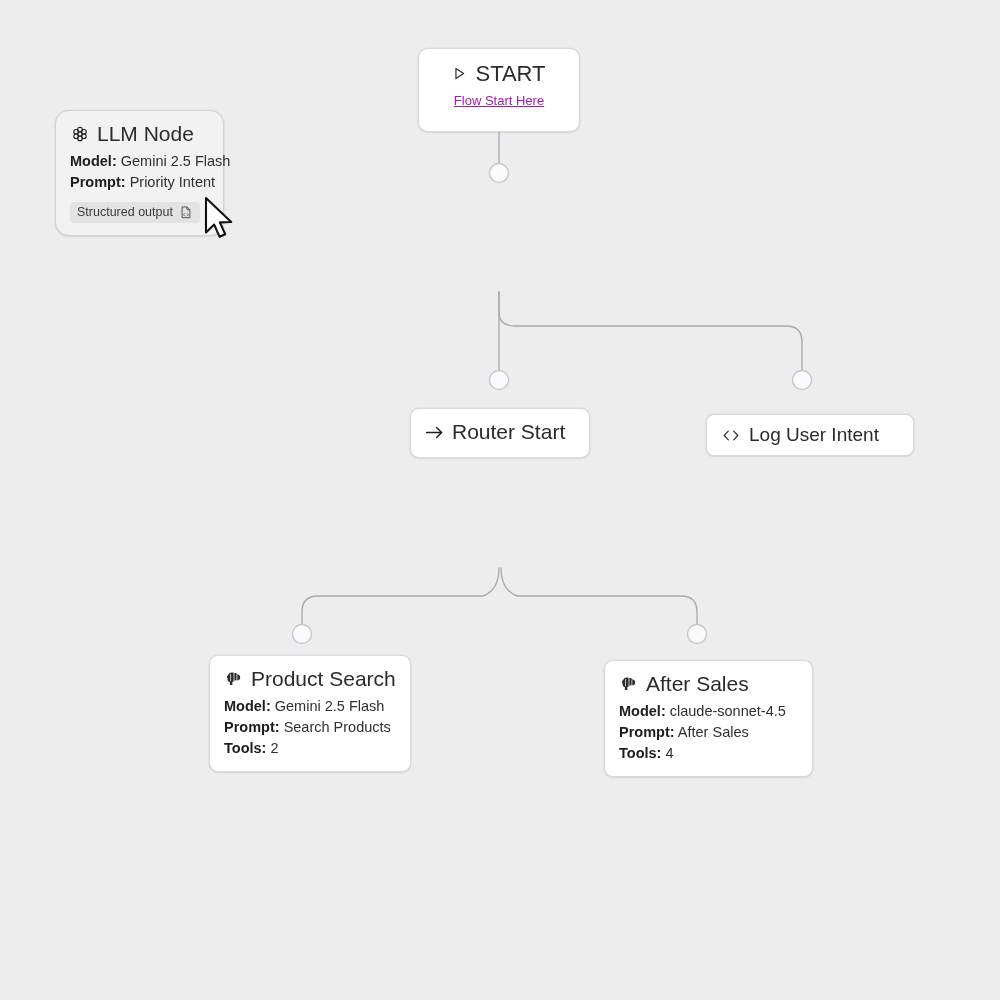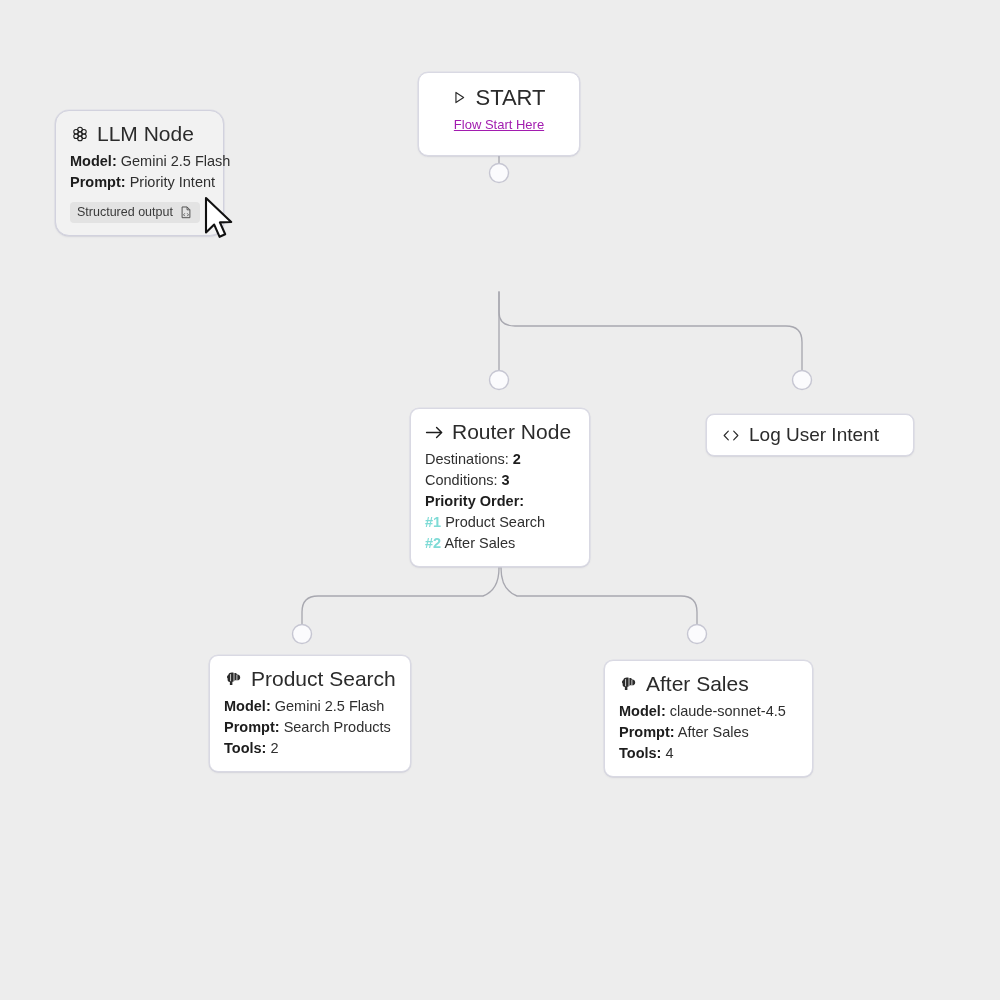--- a/index.html
+++ b/index.html
@@ -63,21 +63,20 @@
   .row.allbold { font-weight: 700; color: #1d1d1d; }
   .rank { color: #7fdbd6; font-weight: 700; }
 
   
   #node-start {
     left: 418px; top: 48px;
     width: 162px; height: 84px;
     padding: 11px 26px;
     border-radius: 10px;
     text-align: center;
-    margin-top: 24px;
   }
   #node-start .start-title {
     display: flex; align-items: center; justify-content: center;
     gap: 8px;
     font-size: 22px; line-height: 28px; color: #2b2b2b;
   }
   #node-start .start-sub {
     margin-top: 2px;
     font-size: 13px; line-height: 22px; color: #a21caf; text-decoration: underline;
   }
@@ -199,40 +198,21 @@
     </div>
   </div>
 
   <div class="node" id="node-router">
     <div class="node-title">
       <span class="ic">
         <svg width="19" height="17" viewBox="0 0 20 18">
           <path d="M1.6 9 H17.4 M12.2 3.6 L17.6 9 L12.2 14.4" fill="none" stroke="#1d1d1d" stroke-width="1.5" stroke-linecap="round" stroke-linejoin="round"></path>
         </svg>
       </span>
-      <span>Router Node</span>
-    </div>
-    <div class="node-rows">
-      <div class="row">
-        <span>Destinations:</span>
-        <b>2</b>
-      </div>
-      <div class="row">
-        <span>Conditions:</span>
-        <b>3</b>
-      </div>
-      <div class="row allbold">Priority Order:</div>
-      <div class="row">
-        <span class="rank">#1</span>
-        <span class="val">Product Search</span>
-      </div>
-      <div class="row">
-        <span class="rank">#2</span>
-        <span class="val">After Sales</span>
-      </div>
+      <span>Router Start</span>
     </div>
   </div>
 
   <div class="node" id="node-log">
     <div class="node-title">
       <span class="ic">
         <svg width="18" height="15" viewBox="0 0 20 16">
           <path d="M7.0 3.2 L2.4 8 L7.0 12.8 M13.0 3.2 L17.6 8 L13.0 12.8" fill="none" stroke="#2b2b2b" stroke-width="1.3" stroke-linecap="round" stroke-linejoin="round"></path>
         </svg>
       </span>

